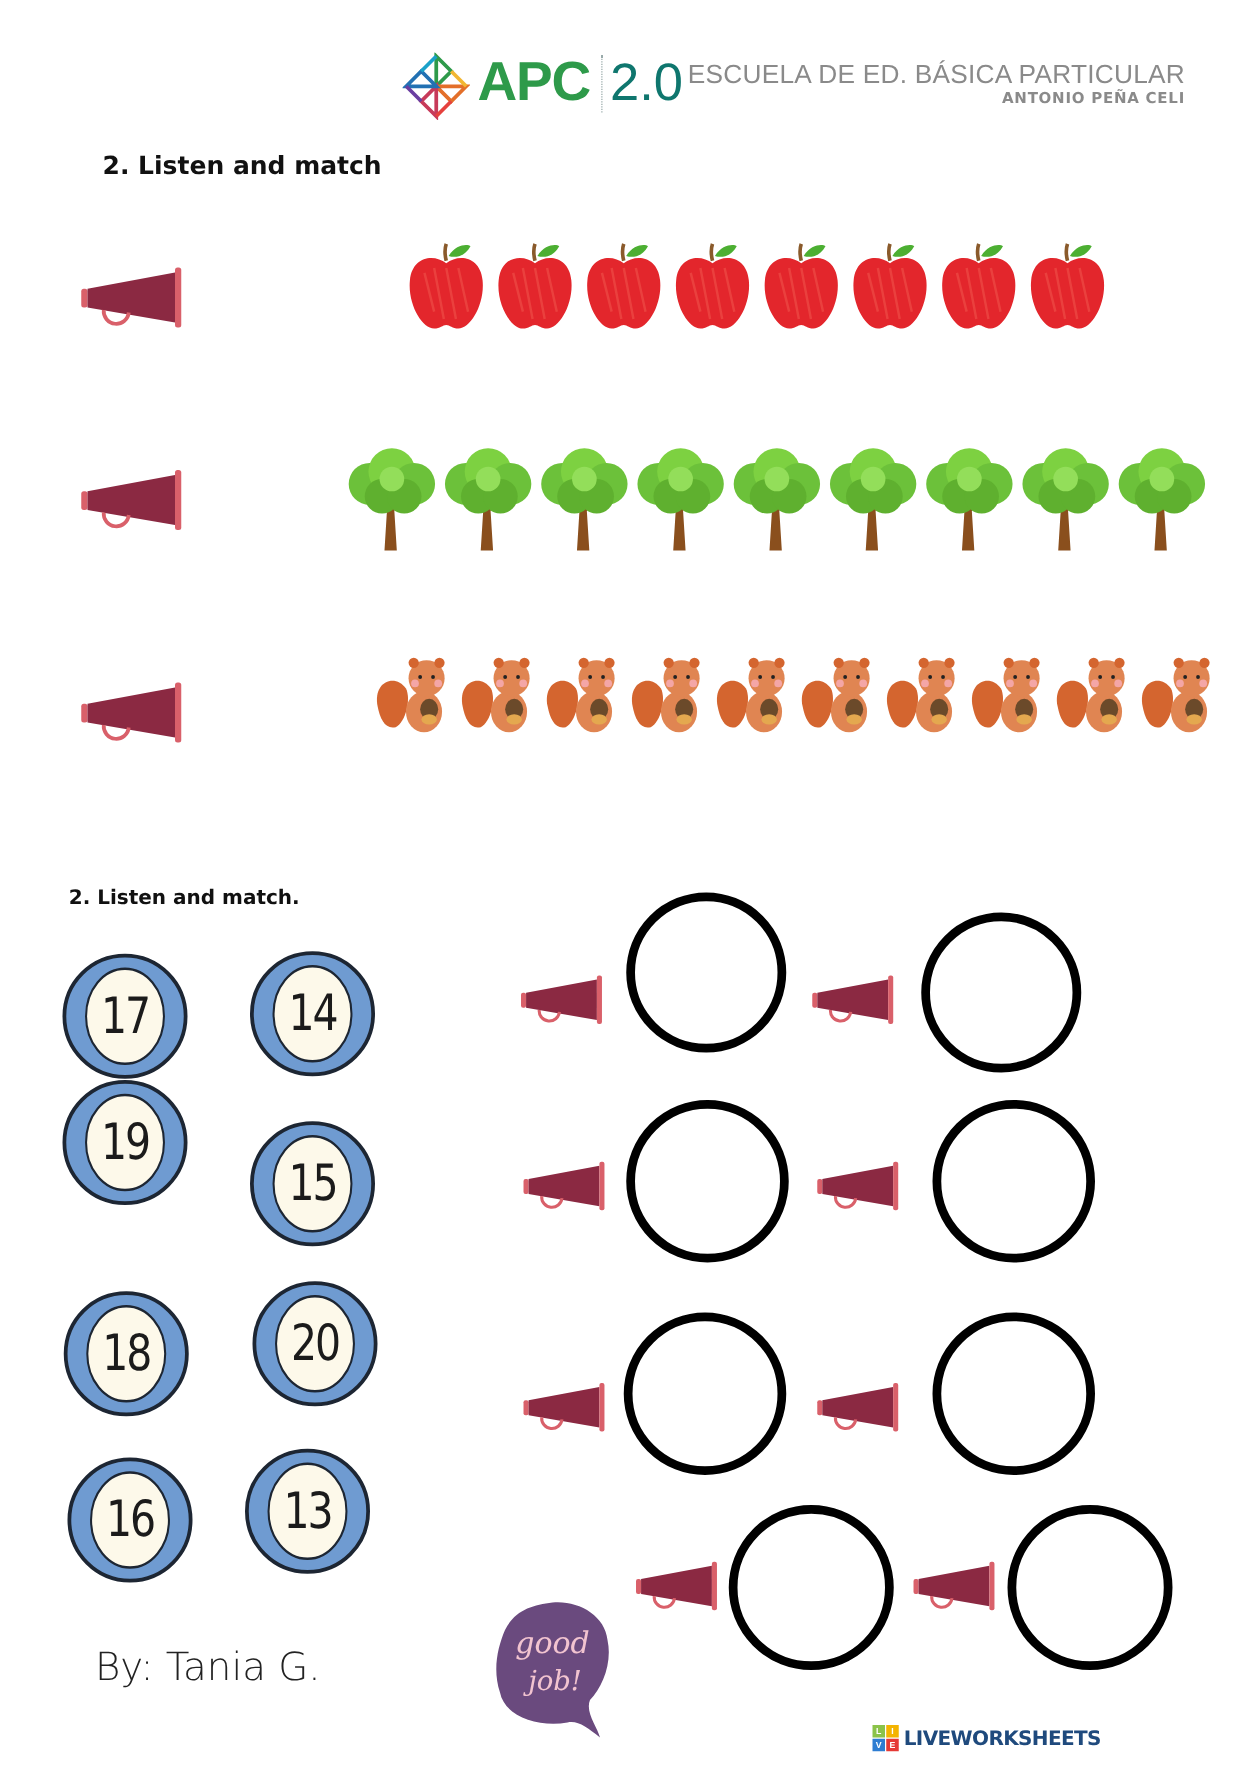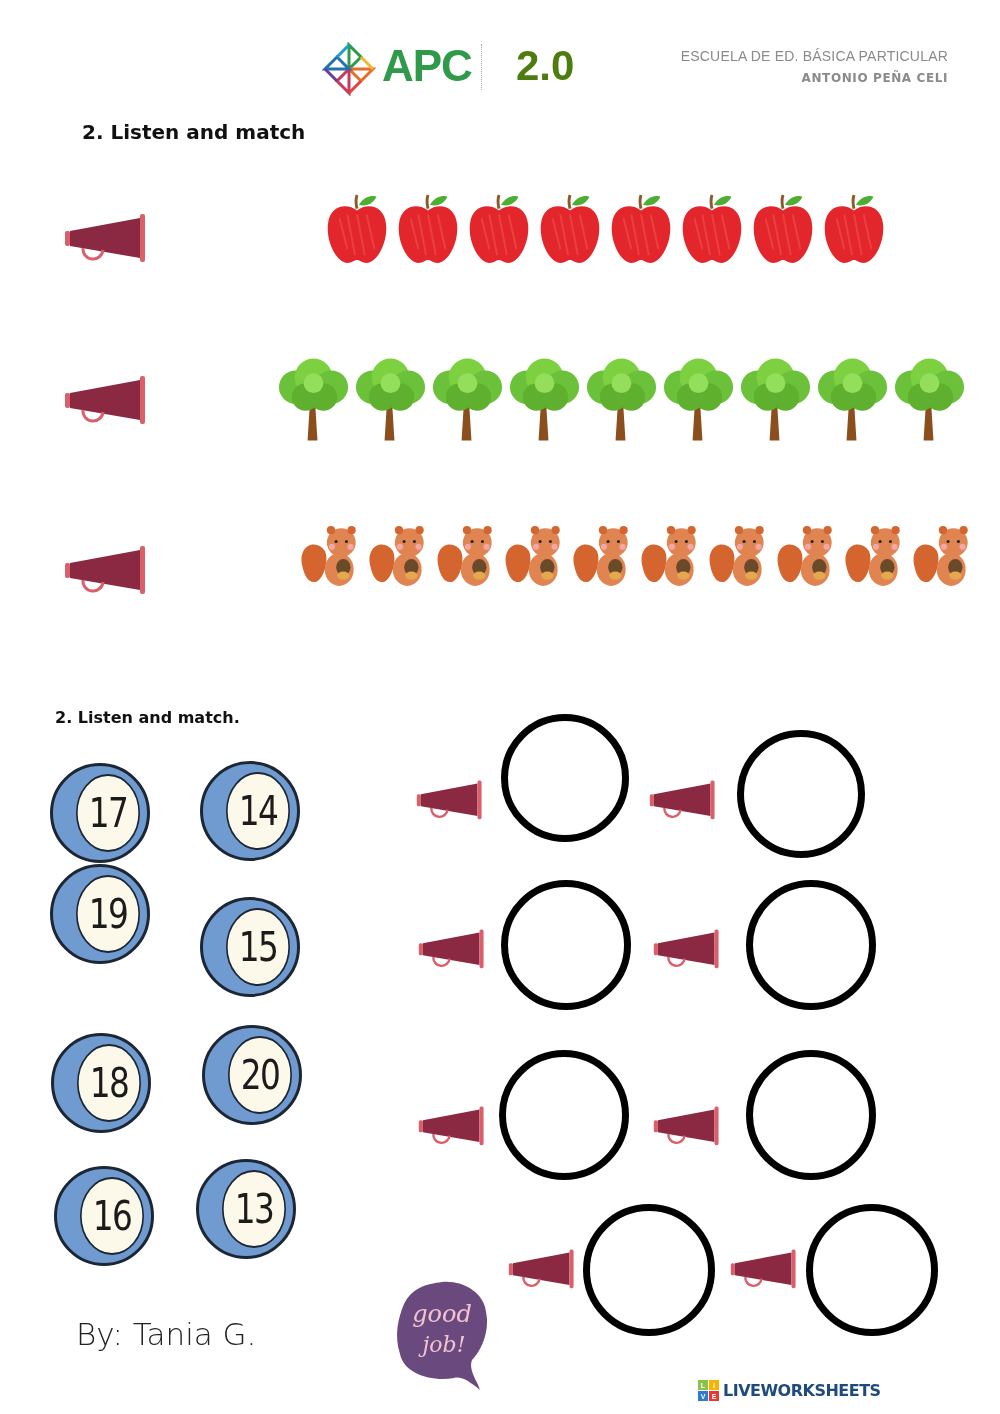--- a/index.html
+++ b/index.html
@@ -3,37 +3,37 @@
   <meta charset="utf-8">
   <style>
     html, body { margin:0; padding:0; background:#ffffff; }
     body { width:1000px; height:1414px; position:relative; overflow:hidden; font-family:"DejaVu Sans", sans-serif; }
     .abs { position:absolute; }
 
     
     .logo-star { left:322px; top:42px; width:54px; height:54px; }
     .logo-apc { left:382px; top:38px; font-family:"Liberation Sans", sans-serif; font-weight:bold; font-size:44px; color:#2e9a4a; letter-spacing:-1px; line-height:56px;text-align:right; }
     .logo-sep { left:481px; top:44px; width:1px; height:46px; border-left:1px dotted #9aa; }
-    .logo-ver { left:488px; top:38px; font-family:"Liberation Sans", sans-serif; font-weight:bold; font-size:42px; color:#4d7c0f; line-height:56px;margin-left:28px; }
-    .school1 { right:52px; top:48px; font-family:"Liberation Sans", sans-serif; font-size:14px; color:#8a8a8a; letter-spacing:0.2px; }
+    .logo-ver { left:488px; top:38px; font-family:"Liberation Sans", sans-serif; font-weight:normal; font-size:42px; color:#0f766e; line-height:56px; }
+    .school1 { right:52px; top:48px; font-family:"Liberation Sans", sans-serif; font-size:21px; color:#8a8a8a; letter-spacing:0.2px; }
     .school2 { right:52px; top:71px; font-family:"DejaVu Sans", sans-serif; font-weight:bold; font-size:12px; color:#8a8a8a; letter-spacing:0.6px; }
 
     .heading { font-family:"DejaVu Sans", sans-serif; font-weight:bold; color:#111; }
     .h1 { left:82px; top:120px; font-size:20px; }
     .h2 { left:55px; top:708px; font-size:16px; }
 
     .megaphone { display:block; }
 
     .picrow { display:flex; align-items:flex-end; }
     .apples { left:326px; top:190px; gap:9px; }
     .trees { left:276px; top:356px; gap:2px; }
     .squirrels { left:298px; top:524px; gap:0px; }
 
     
-    .badge { width:100px; height:100px; border-radius:50%; background:#6f9bd1; border:3px solid #1d2633; box-sizing:border-box; display:flex; align-items:center; justify-content:flex-end; }
+    .badge { width:100px; height:100px; border-radius:50%; background:#6f9bd1; border:3px solid #1d2633; box-sizing:border-box; display:flex; align-items:center; justify-content:center; }
     .badge-inner { width:78px; height:78px; border-radius:50%; background:#fdf9ea; border:2px solid #1d2633; box-sizing:border-box; display:flex; align-items:center; justify-content:center; font-family:"DejaVu Sans", sans-serif; font-size:40px; color:#1b1b1b; letter-spacing:-2px; font-weight:normal; transform:scaleX(0.82); }
 
     .ring { border:7px solid #000; border-radius:50%; box-sizing:border-box; background:#fff; }
 
     .author { left:76px; top:1316px; font-family:"DejaVu Sans", sans-serif; font-size:31px; color:#222; font-weight:300; }
 
     .goodjob { left:392px; top:1278px; width:100px; height:116px; }
 
     .lw { left:698px; top:1380px; display:flex; align-items:center; gap:4px; }
     .lw-cubes { display:grid; grid-template-columns:10px 10px; grid-template-rows:10px 10px; gap:1px; }

